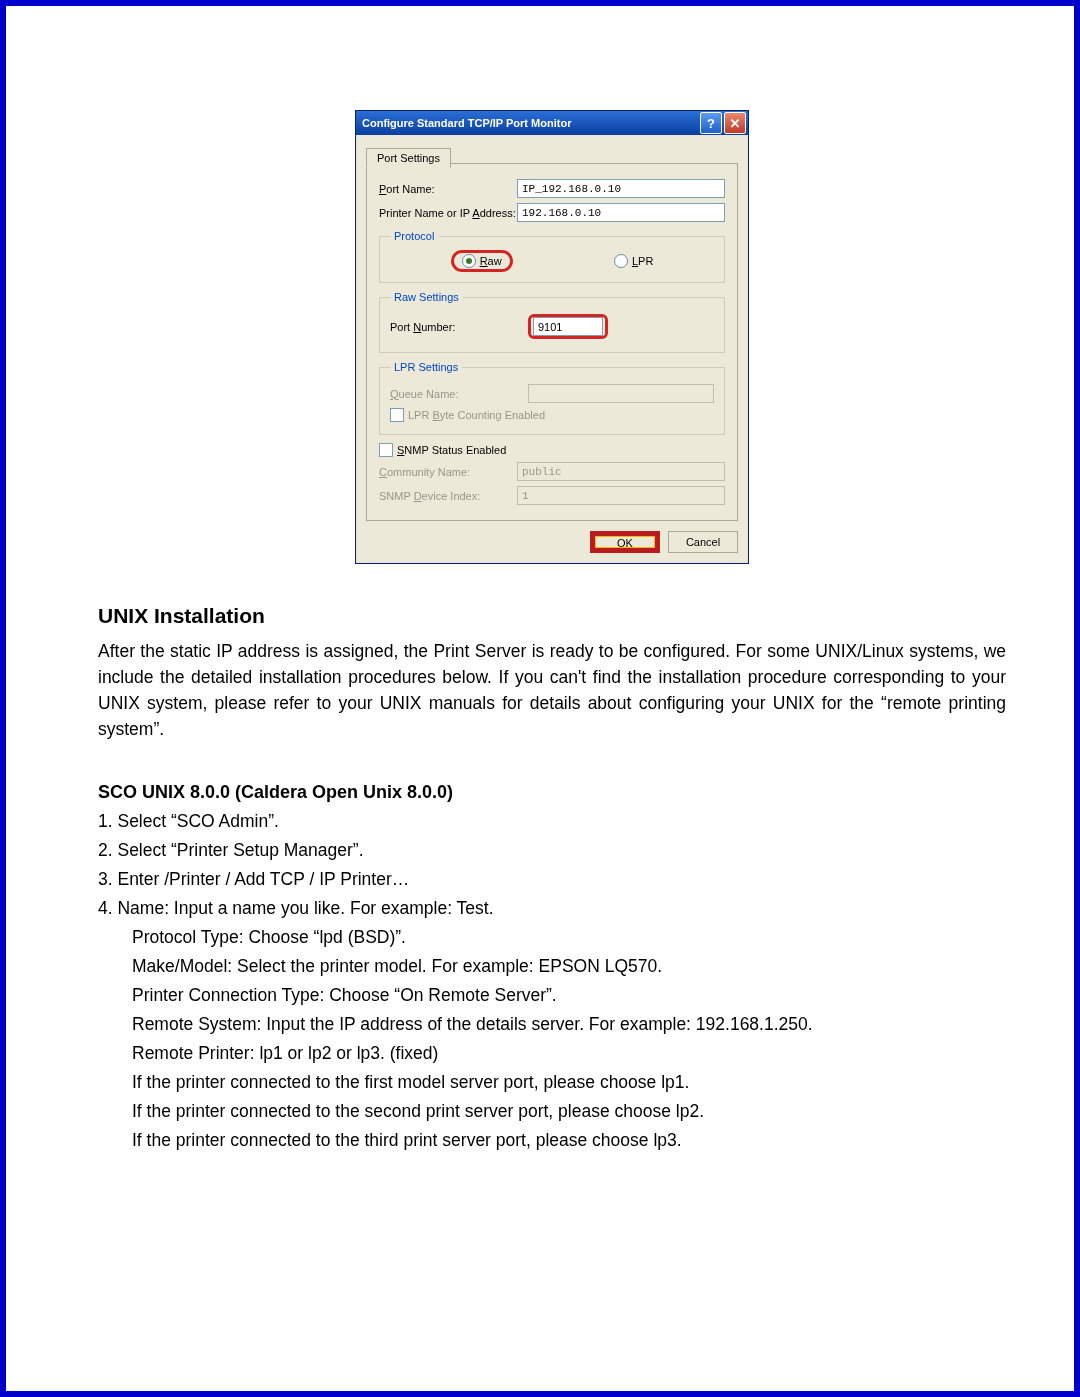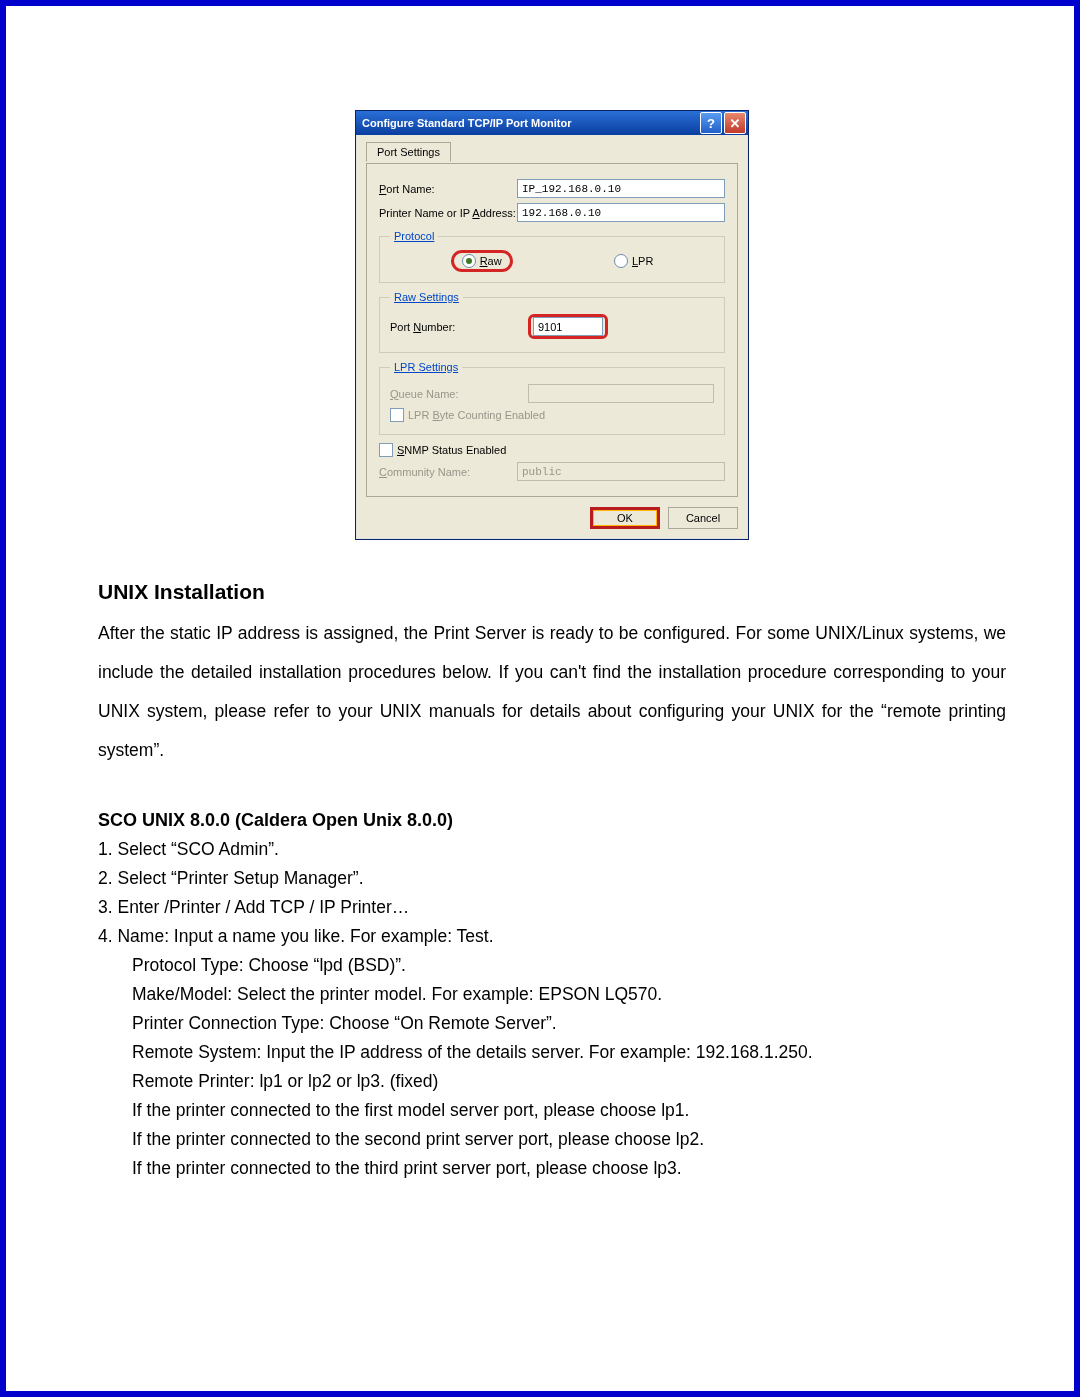--- a/index.html
+++ b/index.html
@@ -55,21 +55,21 @@
 
   .tab-row { margin-bottom: 2px; }
   .tab {
     display: inline-block;
     background: #ece9d8;
     border: 1px solid #aca899;
     border-bottom: 1px solid #ece9d8;
     padding: 3px 10px;
     font-size: 11px;
     position: relative;
-    top: 1px;
+    top: 7px;
   }
   .tab-page {
     border: 1px solid #aca899;
     padding: 10px 12px 10px 12px;
   }
 
   .row { display: flex; align-items: center; margin: 5px 0; }
   .row .lbl { width: 138px; font-size: 11px; }
   .row .lbl.disabled { color: #9a958a; }
   .row input.txt {
@@ -85,21 +85,20 @@
 
   fieldset.grp {
     border: 1px solid #d0ccb8;
     margin: 8px 0 6px 0;
     padding: 6px 10px 8px 10px;
   }
   fieldset.grp legend {
     color: #0046c8;
     font-size: 11px;
     padding: 0 4px;
-    text-decoration: underline;
   }
   .proto-opts { display: flex; justify-content: space-around; align-items:center; padding: 2px 10px;}
   .radio { display:flex; align-items:center; gap:4px; font-size:11px;}
   .radiodot {
     width:12px;height:12px;border:1px solid #6b8ab0;border-radius:50%;background:#fff;display:inline-flex;align-items:center;justify-content:center;
   }
   .radiodot.checked::after{content:'';width:6px;height:6px;background:#3c7a24;border-radius:50%;}
 
   .red-ring {
     border: 3px solid #d52424;
@@ -119,31 +118,31 @@
 
   .btn-row{display:flex;justify-content:flex-end;gap:8px;margin-top:10px;}
   .win-btn{
     width:70px;height:22px;
     background:#ece9d8;
     border:1px solid #aca899;
     font-size:11px;
     font-family: Tahoma, Arial, sans-serif;
     text-align:center;
   }
-  .win-btn.default{border:3px solid #b91c1c; box-shadow:0 0 0 1px #ffb700 inset;}
+  .win-btn.default{border:5px solid #b91c1c; box-shadow:0 0 0 1px #ffb700 inset;}
 
   
   h2.sec {
     font-size: 21px;
     font-weight: bold;
     margin: 8px 0 6px 0;
   }
   p.body {
     font-size: 17.5px;
-    line-height: 39px;
+    line-height: 26px;
     text-align: justify;
     margin: 10px 0 4px 0;
   }
   h3.sub {
     font-size: 18px;
     font-weight: bold;
     margin: 40px 0 4px 0;
   }
   .steps { font-size: 17.5px; line-height: 29px; }
   .indent { padding-left: 34px; }
@@ -215,20 +214,24 @@
           </div>
         </fieldset>
 
         <div class="chk-row" style="margin-top:8px">
           <span class="chkbox"></span>
           <span><span class="u">S</span>NMP Status Enabled</span>
         </div>
         <div class="row">
           <span class="lbl disabled"><span class="u">C</span>ommunity Name:</span>
           <input class="txt disabled" disabled="" value="public" style="">
+        </div>
+        <div class="row">
+          <span class="lbl disabled">SNMP <span class="u">D</span>evice Index:</span>
+          <input class="txt disabled" disabled="" value="1" style="">
         </div>
 
       </div>
 
       <div class="btn-row">
         <button class="win-btn default">OK</button>
         <button class="win-btn">Cancel</button>
       </div>
     </div>
   </div>

